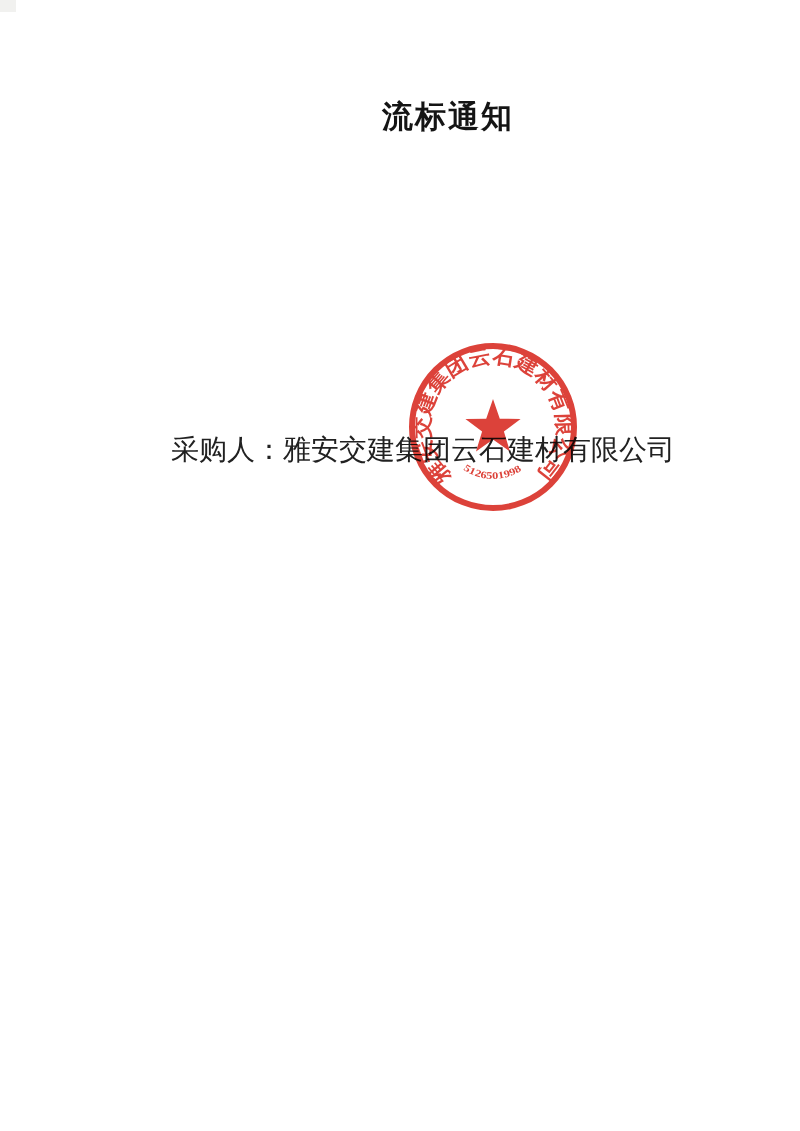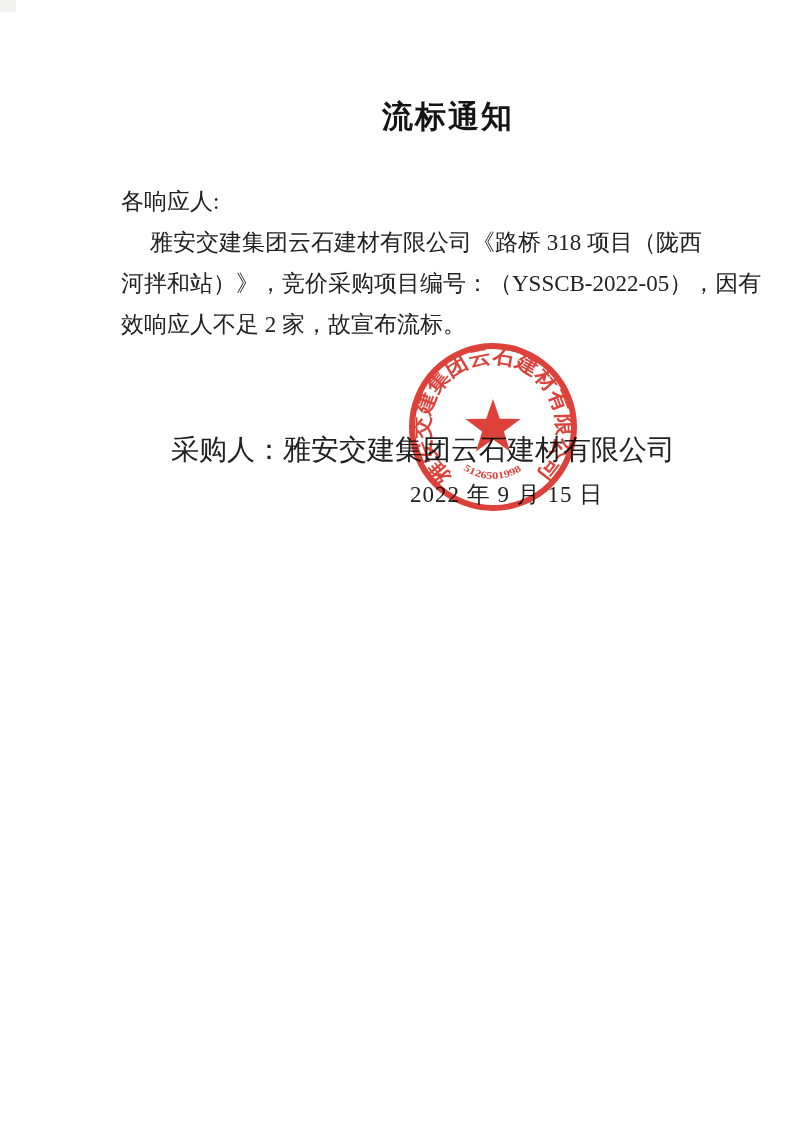--- a/index.html
+++ b/index.html
@@ -81,30 +81,23 @@
 </style>
 </head>
 <body>
 
 <div class="page">
 
   <div class="corner-artifact"></div>
 
   <div class="doc-title">流标通知</div>
 
-  <div class="body-text">
-    <div class="line">各响应人:</div>
-    <div class="line indent">雅安交建集团云石建材有限公司《路桥 318 项目（陇西</div>
-    <div class="line">河拌和站）》，竞价采购项目编号：（YSSCB-2022-05），因有</div>
-    <div class="line">效响应人不足 2 家，故宣布流标。</div>
-  </div>
 
   <div class="signature-line">采购人：雅安交建集团云石建材有限公司</div>
 
-  <div class="date-line">2022 年 9 月 15 日</div>
 
   <svg class="stamp" viewBox="0 0 180 180" xmlns="http://www.w3.org/2000/svg">
     <defs>
       <path id="arc-name" d="M 48.9 139 A 64 64 0 1 1 131.1 139" fill="none"></path>
       <path id="arc-serial" d="M 60.2 132.6 A 52 52 0 0 0 119.8 132.6" fill="none"></path>
     </defs>
     <circle cx="90" cy="90" r="81" fill="none" stroke-width="6" stroke="#d8281e"></circle>
     <polygon points="90,62 83.2,81.7 62.4,82 79.1,94.6 73,114.5 90,102.5 107,114.5 100.9,94.6 117.6,82 96.8,81.7" fill="#d8281e"></polygon>
     <text font-size="20" fill="#d8281e">
       <textPath href="#arc-name" textLength="310" lengthAdjust="spacingAndGlyphs">雅安交建集团云石建材有限公司</textPath>

